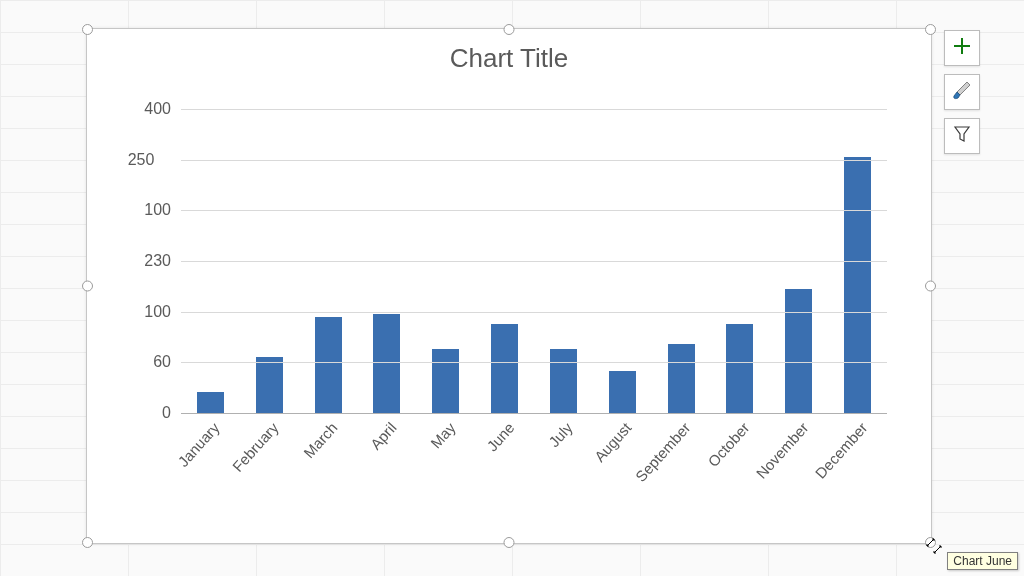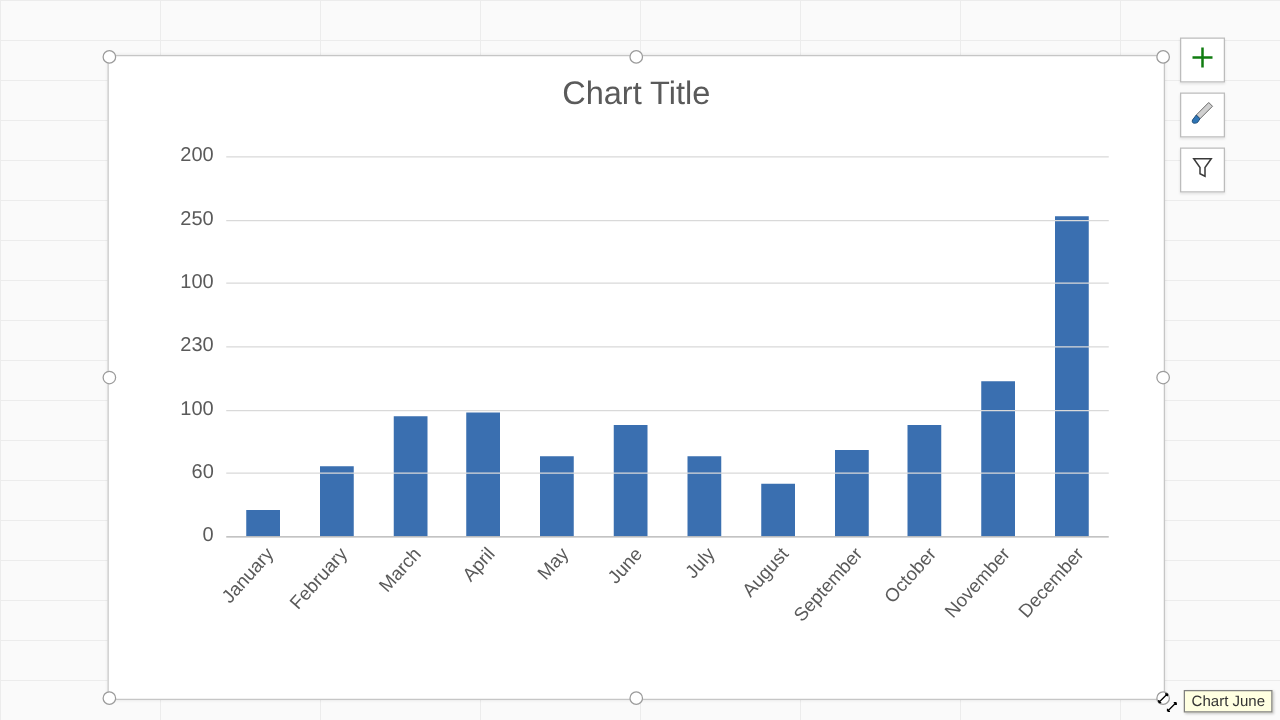--- a/index.html
+++ b/index.html
@@ -25,21 +25,20 @@
   
   .chart-object {
     position: absolute;
     left: 86px;
     top: 28px;
     width: 844px;
     height: 514px;
     background: #ffffff;
     border: 1px solid #c6c6c6;
     box-shadow: 0 0 3px rgba(0,0,0,0.1);
-    margin-top: 16px;
   }
   .handle {
     position: absolute;
     width: 9px;
     height: 9px;
     background: #ffffff;
     border: 1px solid #9b9b9b;
     border-radius: 50%;
   }
   .h-nw { left: -5px; top: -5px; }
@@ -244,23 +243,23 @@
         <div class="y-tick" style="top: 100%;">0</div>
         <div class="gridline" style="top: 83.3333%;"></div>
         <div class="y-tick" style="top: 83.3333%;">60</div>
         <div class="gridline" style="top: 66.6667%;"></div>
         <div class="y-tick" style="top: 66.6667%;">100</div>
         <div class="gridline" style="top: 50%;"></div>
         <div class="y-tick" style="top: 50%;">230</div>
         <div class="gridline" style="top: 33.3333%;"></div>
         <div class="y-tick" style="top: 33.3333%;">100</div>
         <div class="gridline" style="top: 16.6667%;"></div>
-        <div class="y-tick" style="top: 16.6667%;">250</div>
+        <div class="y-tick" style="top: 16.6667%; text-align: center;">250</div>
         <div class="gridline" style="top: 0%;"></div>
-        <div class="y-tick" style="top: 0%;">200</div>
+        <div class="y-tick" style="top: 0%;">400</div>
       </div>
     <div class="x-labels" id="xlabels">
         <div class="x-label-slot">
           <div class="x-label">January</div>
         </div>
         <div class="x-label-slot">
           <div class="x-label">February</div>
         </div>
         <div class="x-label-slot">
           <div class="x-label">March</div>

